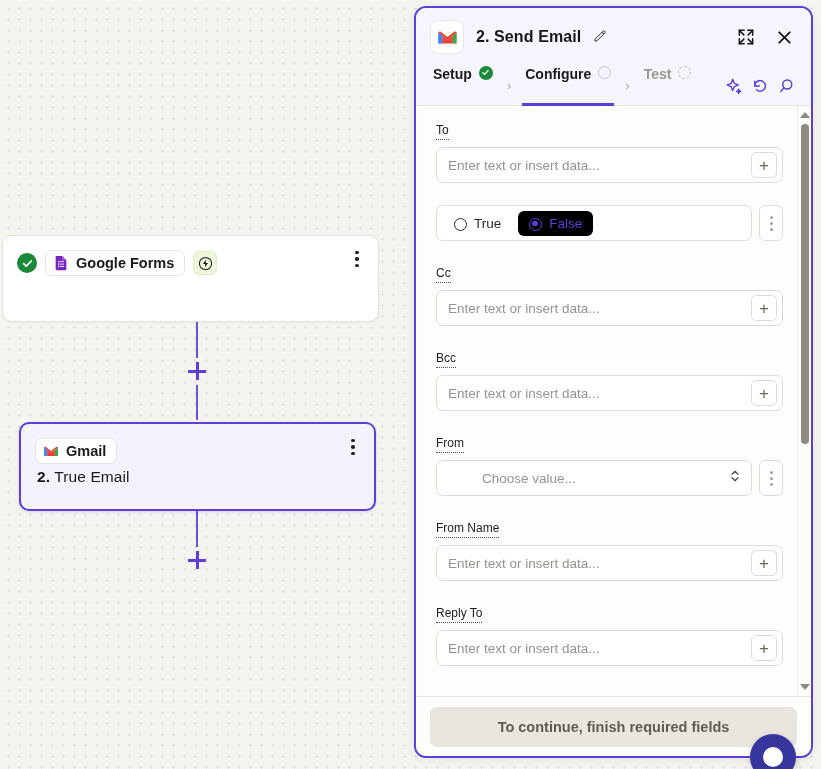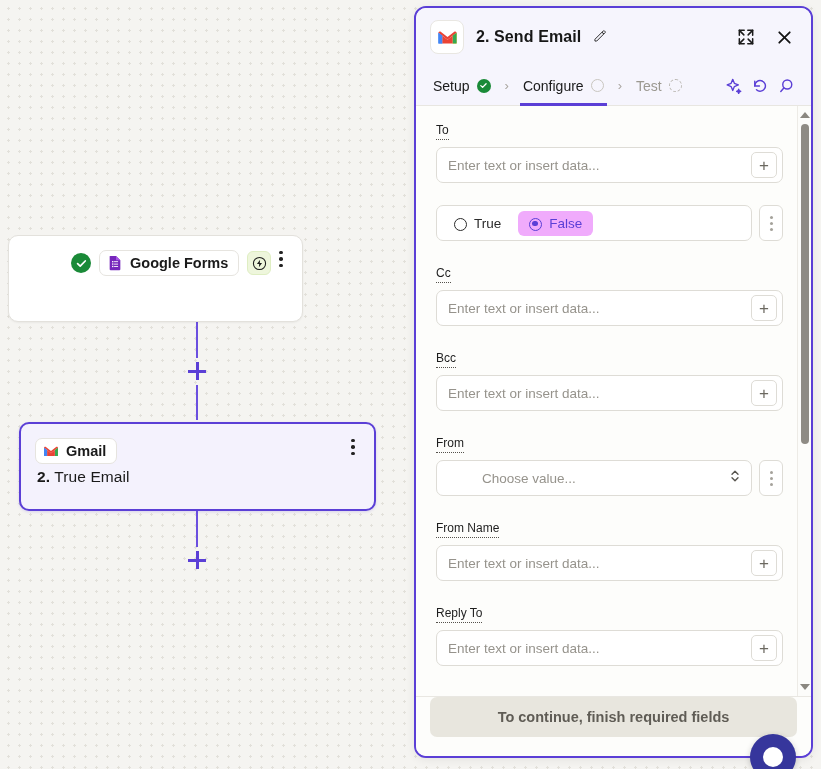--- a/index.html
+++ b/index.html
@@ -163,28 +163,28 @@
     height: 40px;
     background: #f6f5fd;
     display: flex;
     align-items: center;
     padding: 0 12px;
     gap: 0;
     flex: 0 0 auto;
     border-bottom: 1px solid #e8e6e1;
   }
   .tab {
-    display: flex; align-items: center; gap: 7px;
+    display: flex; align-items: flex-start; gap: 7px;
     font-size: 14px;
     padding: 0 5px;
     height: 40px;
     cursor: pointer;
     position: relative;
     color: #1a1a1a;
-    font-weight: normal;
+    font-weight: bold;
   }
   .tab.muted { color: #9b9890; }
   .tab.active::after {
     content:"";
     position: absolute;
     left: 2px; right: 2px; bottom: 0;
     height: 2.5px; background: #5b3fd6;
   }
   .tab-sep {
     color: #aaa6a0;
@@ -276,21 +276,21 @@
   }
   .radio-opt {
     display: flex; align-items: flex-end; gap: 7px;
     padding: 5px 11px;
     border-radius: 6px;
     font-size: 13.5px;
     color: #2b2b2b;
     cursor: pointer;
   }
   .radio-opt.selected {
-    background: #f0abfc;
+    background: #000000;
     color: #5b3fd6;
   }
   .radio-mark {
     width: 13px; height: 13px;
     border-radius: 50%;
     border: 1.8px solid #2b2b2b;
     flex: 0 0 auto;
     position: relative;
   }
   .radio-opt.selected .radio-mark {
@@ -364,21 +364,21 @@
     background: #8e8b84;
     cursor: pointer;
   }
 
   .panel-footer {
     flex: 0 0 auto;
     height: 60px;
     background: #fdfdfb;
     border-top: 1px solid #e9e7e2;
     display: flex;
-    align-items: flex-start;
+    align-items: center;
     padding: 0 14px;
   }
   .cta {
     flex: 1 1 auto;
     height: 40px;
     background: #e8e6de;
     border: none;
     border-radius: 7px;
     font-size: 14.5px;
     font-weight: bold;
@@ -411,21 +411,21 @@
 
 <div id="canvas">
 
   <div class="conn" style="top:322px; height:36px;"></div>
   <div class="conn-plus" style="top:362px;"></div>
   <div class="conn" style="top:385px; height:35px;"></div>
 
   <div class="conn" style="top:511px; height:36px;"></div>
   <div class="conn-plus" style="top:551px;"></div>
 
-  <div class="node" style="left:8px; top:235px; width:295px; height:87px;padding-left:48px;">
+  <div class="node" style="left:2px; top:235px; width:377px; height:87px;">
     <div class="node-top">
       <div class="check-badge">
         <svg width="13" height="13" viewBox="0 0 16 16">
             <path d="M3.2 8.2 L6.4 11.3 L12.6 4.9" stroke="#fff" stroke-width="2.1" fill="none" stroke-linecap="round" stroke-linejoin="round"></path>
           </svg>
       </div>
       <div class="app-chip">
         <svg class="gi" viewBox="0 0 24 24">
           <path d="M5 1.5h8.5L20 8v13.5a1.5 1.5 0 0 1-1.5 1.5h-13A1.5 1.5 0 0 1 4 21.5v-18A1.5 1.5 0 0 1 5.5 1.5z" fill="#7627bb"></path>
           <path d="M13.5 1.5 L20 8 h-6.5z" fill="#a855e6"></path>

